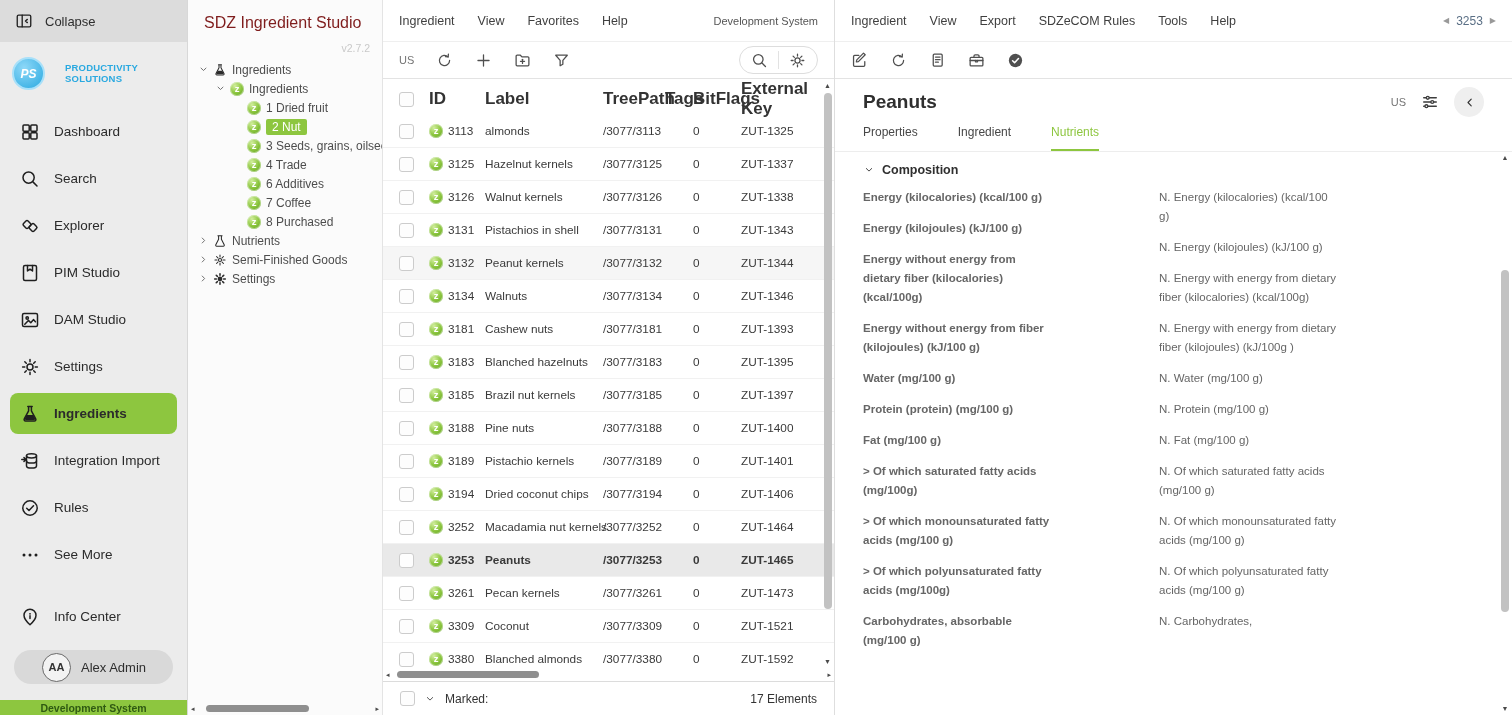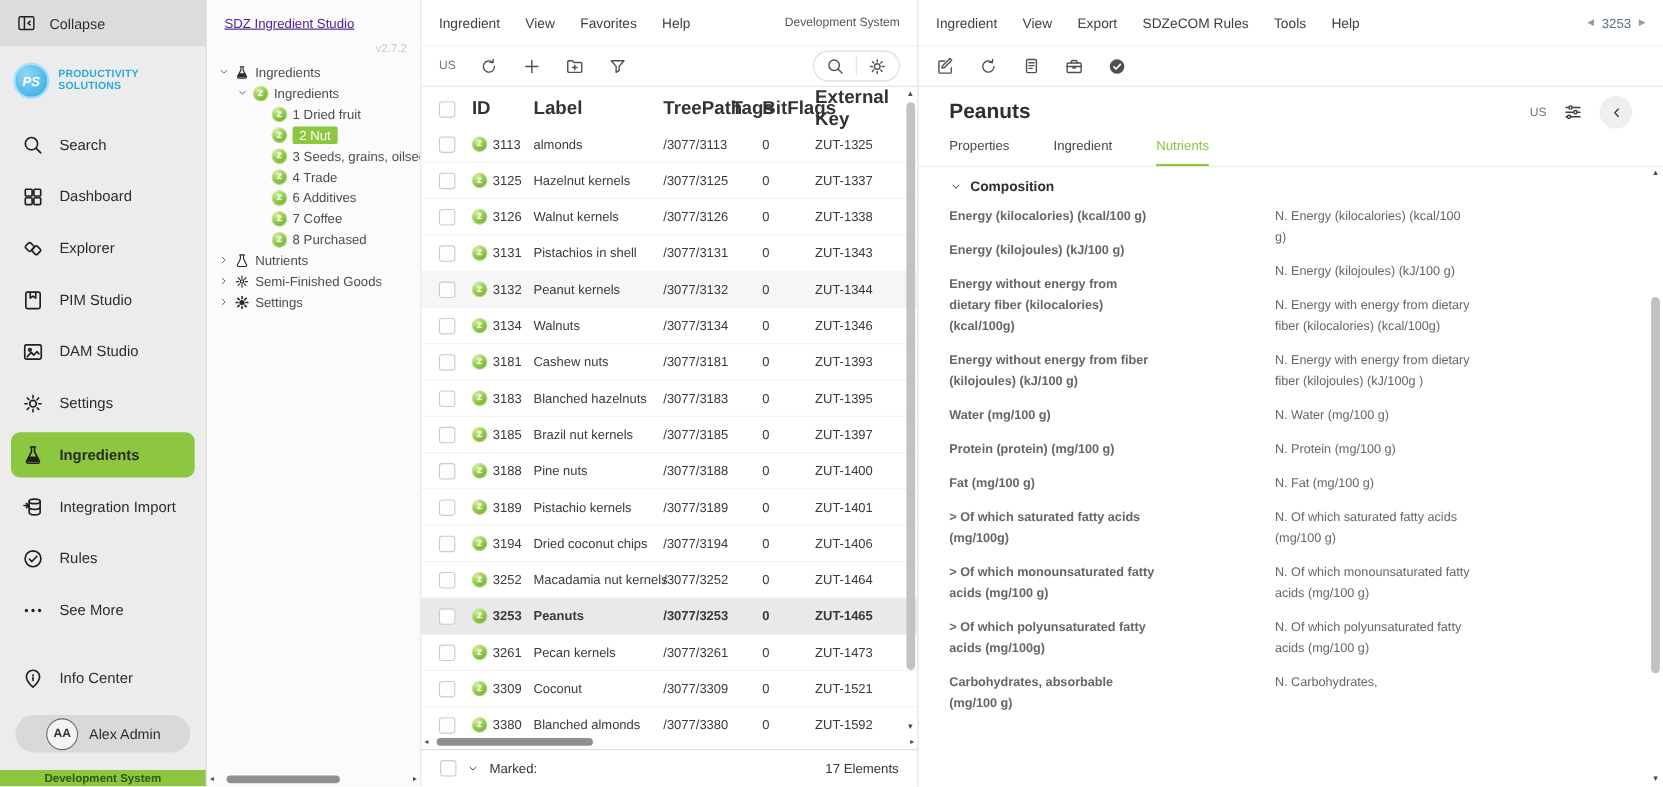--- a/index.html
+++ b/index.html
@@ -9,21 +9,21 @@
   .app{ display:flex; width:1512px; height:715px; }
   .icn{ display:inline-flex; width:18px; height:18px; flex:none; }
   .icn svg{ width:100%; height:100%; }
 
   
   .sidebar{ width:188px; background:#ececec; border-right:1px solid #d8d8d8;
     display:flex; flex-direction:column; }
   .collapse-bar{ height:42px; background:#dcdcdc; display:flex; align-items:center;
     gap:12px; padding:0 15px; font-size:13px; color:#2e2e2e; cursor:pointer; }
   .c-icn{ width:18px; height:18px; color:#222; }
-  .brand{ display:flex; align-items:center; gap:8px; padding:13px 12px 8px; height:58px; }
+  .brand{ display:flex; align-items:center; gap:20px; padding:13px 12px 8px; height:58px; }
   .brand-badge{ width:33px; height:33px; border-radius:50%; flex:none;
     background:radial-gradient(circle at 35% 30%, #8ed8f8, var(--blue));
     border:2px solid #a8e0f9; color:#fff; font-weight:bold; font-style:italic;
     font-size:12px; display:flex; align-items:center; justify-content:center; }
   .brand-text{ display:flex; flex-direction:column; color:var(--blue);
     font-weight:bold; font-size:9.5px; line-height:10.5px; letter-spacing:.2px; }
   .sb-nav{ padding-top:8px; }
   .sb-item{ height:47px; display:flex; align-items:center; gap:14px;
     padding-left:20px; font-size:13.5px; color:#2b2b2b; cursor:pointer; }
   .sb-icn{ width:20px; height:20px; color:#1f1f1f; }
@@ -36,21 +36,21 @@
   .avatar{ width:29px; height:29px; border-radius:50%; background:#f3f3f3;
     border:1.5px solid #6a6a6a; color:#333; font-size:11px; font-weight:bold;
     display:flex; align-items:center; justify-content:center; flex:none;margin-left:24px; }
   .uname{ font-size:13px; color:#2e2e2e; }
   .env-bar{ height:15px; background:var(--green); color:#2f5a12; font-size:10.5px;
     font-weight:bold; display:flex; align-items:center; justify-content:center; }
 
   
   .tree-panel{ width:195px; background:#fbfbfb; border-right:1px solid #e4e4e4;
     display:flex; flex-direction:column; overflow:hidden; }
-  .tree-title{ padding:14px 16px 2px; font-size:12px; color:#4c1d95;text-decoration:underline; }
+  .tree-title{ padding:14px 16px 2px; font-size:16px; color:#7f1d1d; }
   .tree-version{ text-align:right; color:#c9c9c9; font-size:10.5px; padding:8px 12px 6px; }
   .tree-body{ flex:1; overflow:hidden; }
   .tree-row{ display:flex; align-items:center; height:19px; white-space:nowrap;
     cursor:pointer; font-size:12px; color:#4d4d4d; }
   .expander{ width:11px; height:11px; color:#555; margin-right:4px; flex:none; }
   .expander-spacer{ width:15px; flex:none; display:inline-block; }
   .tree-ic{ width:14px; height:14px; margin-right:5px; color:#2b2b2b; }
   .tree-label{ overflow:hidden; }
   .tree-label.sel{ background:var(--green); color:#fff; padding:1px 6px;
     border-radius:2px; overflow:visible; }
@@ -151,36 +151,36 @@
       <div class="brand-badge">PS</div>
       <div class="brand-text">
         <span>PRODUCTIVITY</span>
         <span>SOLUTIONS</span>
       </div>
     </div>
     <nav class="sb-nav">
         <div class="sb-item">
           <span class="icn  sb-icn">
             <svg viewBox="0 0 20 20" fill="none" stroke="currentColor" stroke-width="1.5" stroke-linecap="round" stroke-linejoin="round">
-              <circle cx="8.6" cy="8.6" r="5.6"></circle>
-              <line x1="12.9" y1="12.9" x2="17" y2="17"></line>
-            </svg>
-          </span>
-          <span class="sb-label">Search</span>
-        </div>
-        <div class="sb-item">
-          <span class="icn  sb-icn">
-            <svg viewBox="0 0 20 20" fill="none" stroke="currentColor" stroke-width="1.5" stroke-linecap="round" stroke-linejoin="round">
               <rect x="3" y="3" width="6.2" height="6.2" rx="1"></rect>
               <rect x="10.8" y="3" width="6.2" height="6.2" rx="1"></rect>
               <rect x="3" y="10.8" width="6.2" height="6.2" rx="1"></rect>
               <rect x="10.8" y="10.8" width="6.2" height="6.2" rx="1"></rect>
             </svg>
           </span>
           <span class="sb-label">Dashboard</span>
+        </div>
+        <div class="sb-item">
+          <span class="icn  sb-icn">
+            <svg viewBox="0 0 20 20" fill="none" stroke="currentColor" stroke-width="1.5" stroke-linecap="round" stroke-linejoin="round">
+              <circle cx="8.6" cy="8.6" r="5.6"></circle>
+              <line x1="12.9" y1="12.9" x2="17" y2="17"></line>
+            </svg>
+          </span>
+          <span class="sb-label">Search</span>
         </div>
         <div class="sb-item">
           <span class="icn  sb-icn">
             <svg viewBox="0 0 20 20" fill="none" stroke="currentColor" stroke-width="1.5" stroke-linecap="round" stroke-linejoin="round">
               <rect x="3.8" y="5.3" width="6.4" height="6.4" rx="1.5" transform="rotate(45 7 8.5)"></rect>
               <rect x="9.8" y="8.3" width="6.4" height="6.4" rx="1.5" transform="rotate(45 13 11.5)"></rect>
             </svg>
           </span>
           <span class="sb-label">Explorer</span>
         </div>

